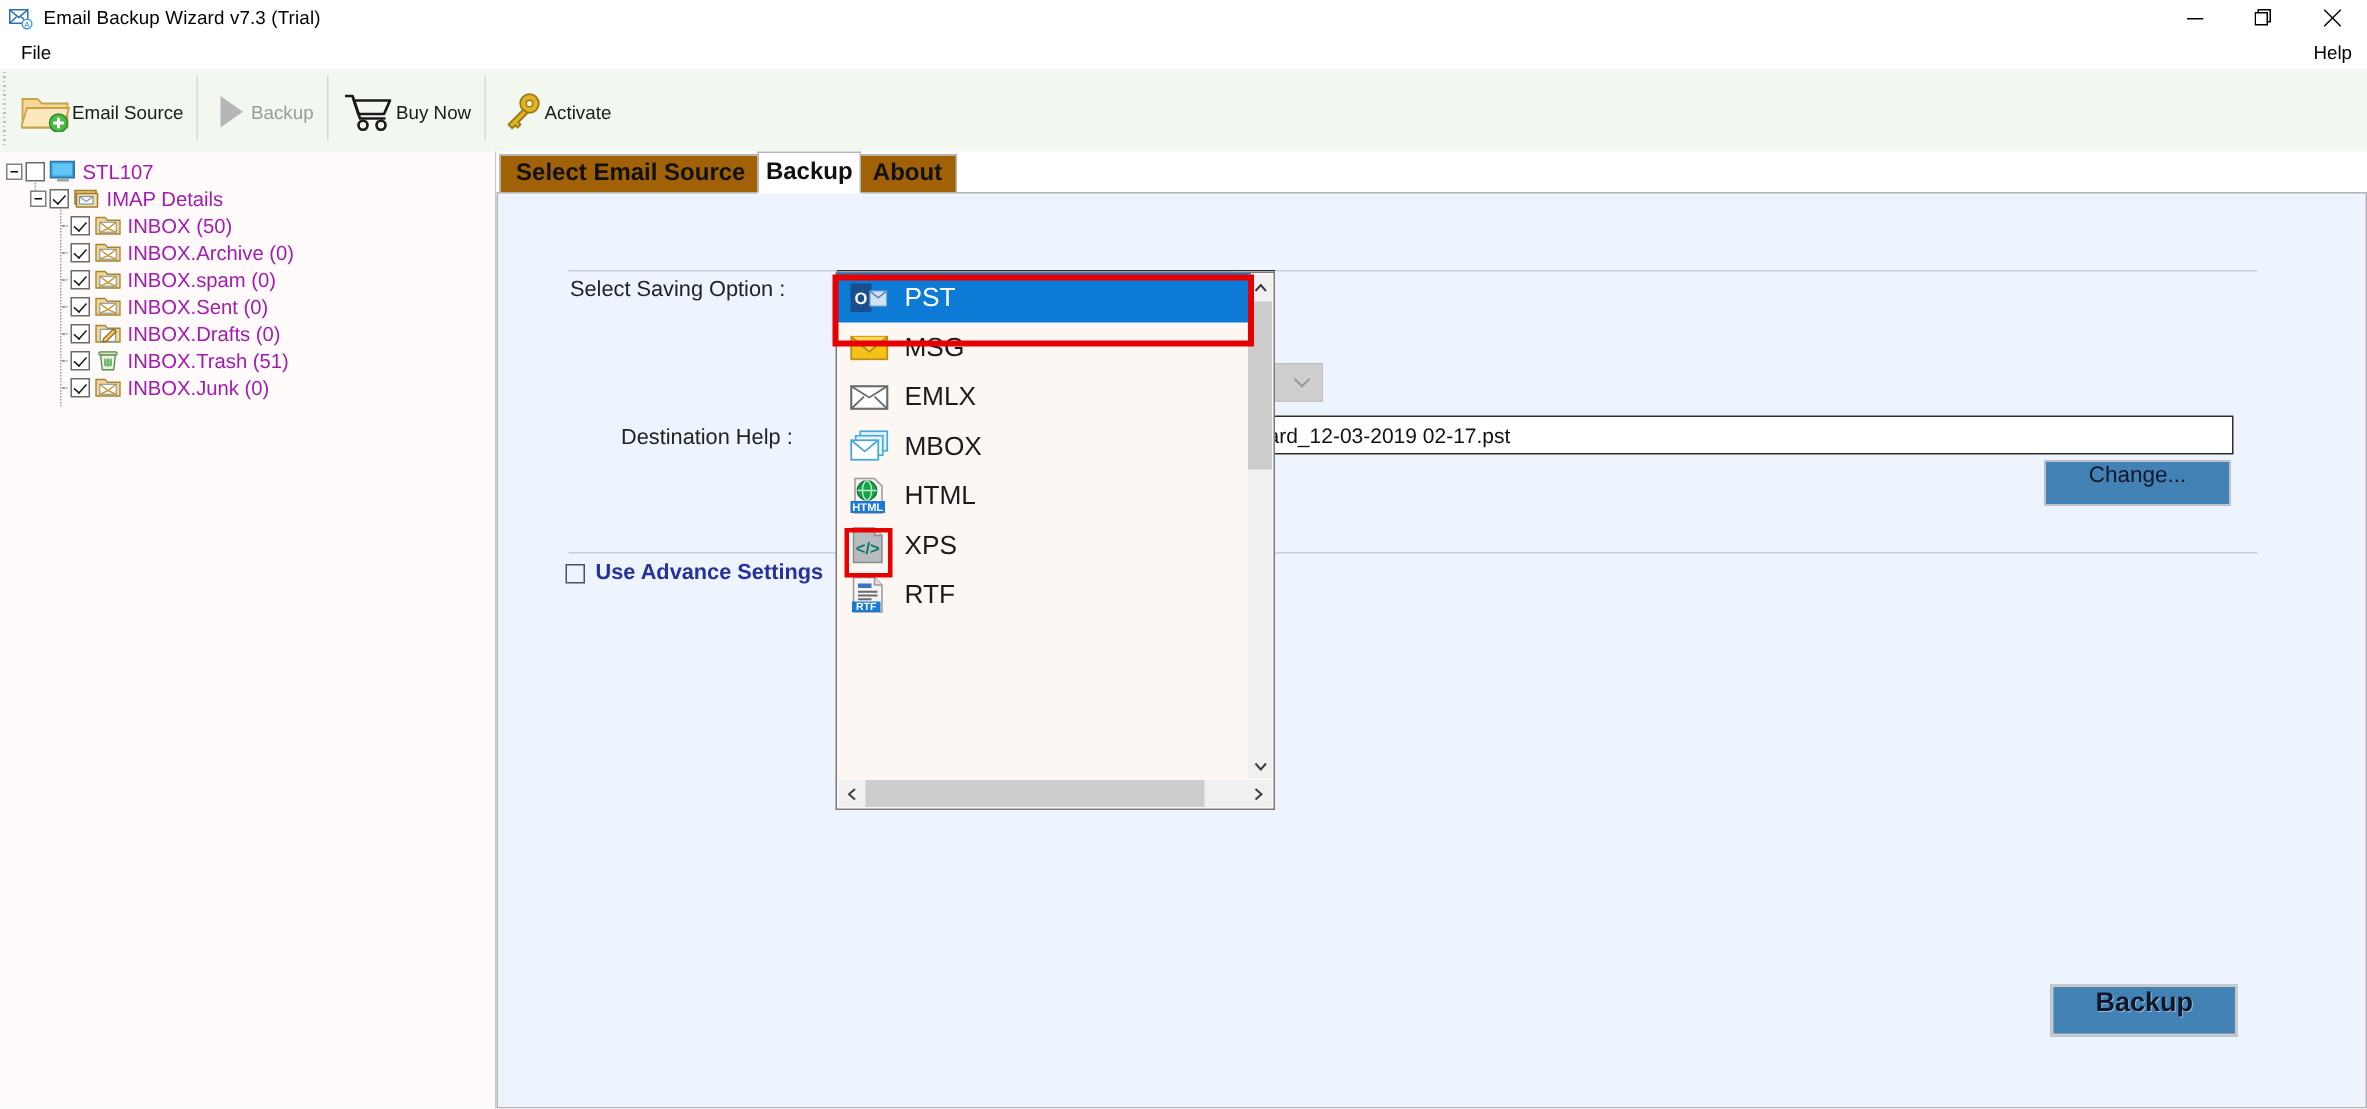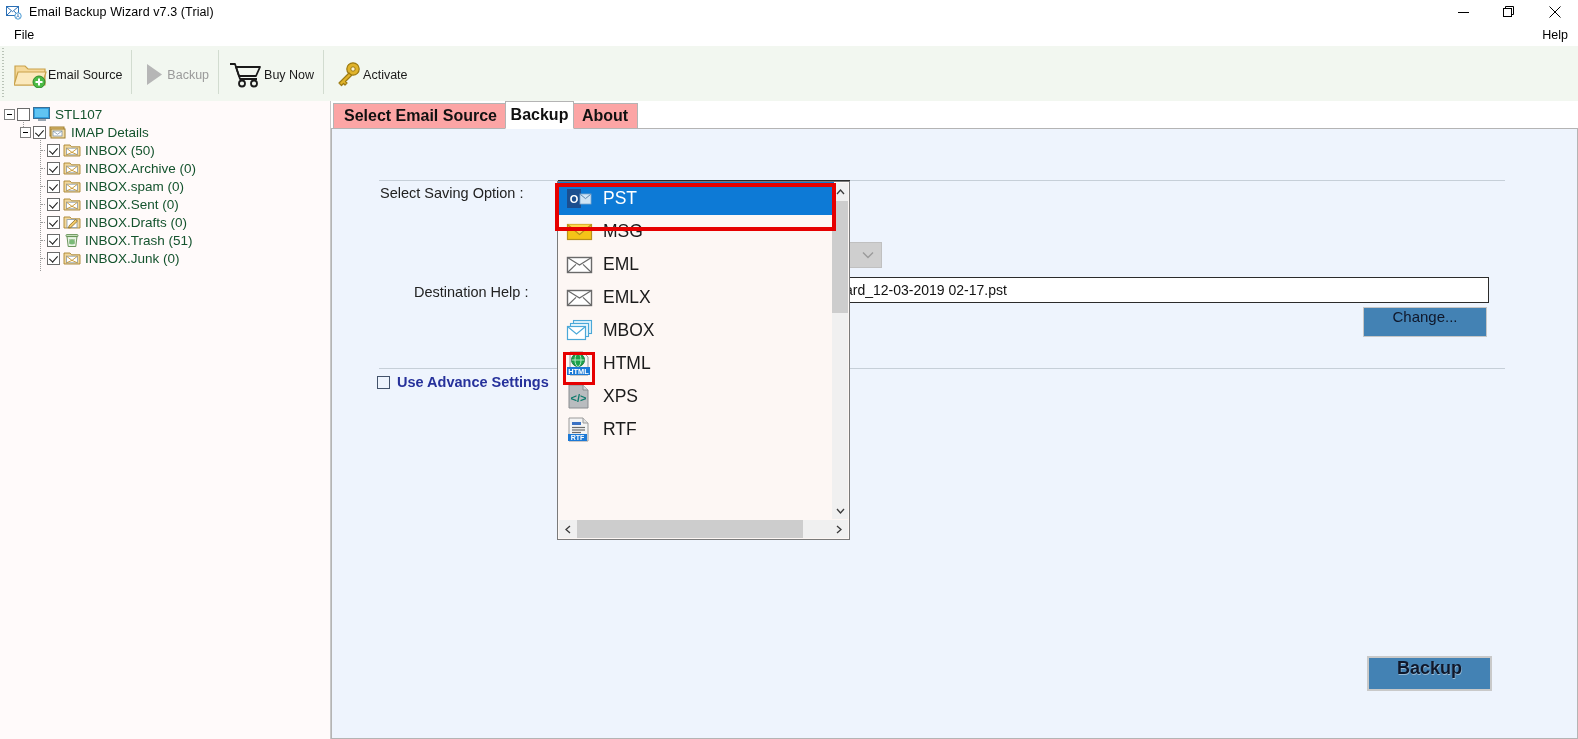--- a/index.html
+++ b/index.html
@@ -78,21 +78,21 @@
 
   
   .treepanel {
     position: absolute; left: 0; top: 101px; width: 330px; height: 638px;
     background: #fffafa;
     border-right: 1px solid #c8c8c8;
     overflow: hidden;
   }
   .tree-row {
     display: flex; align-items: center; height: 18px; white-space: nowrap;
-    font-size: 13.5px; color: #14532d;
+    font-size: 13.5px; color: #a21caf;
     font-family: "Liberation Sans", sans-serif;
   }
   .tree-row .lbl { margin-left: 4px; }
   .expander {
     width: 11px; height: 11px; border: 1px solid #808080; background: #fff;
     position: relative; flex: 0 0 auto; box-sizing: border-box;
   }
   .expander:before {
     content: ""; position: absolute; left: 2px; top: 4px; width: 5px; height: 1px; background: #000;
   }
@@ -118,21 +118,21 @@
     background: #ffffff;
   }
   .tabstrip {
     position: absolute; left: 0; top: 0; width: 1247px; height: 27px;
     background: #ffffff;
   }
   .tab {
     position: absolute; top: 2px; height: 25px;
     display: flex; align-items: center; justify-content: center;
     font-size: 16px; font-weight: bold; color: #111;
-    background: #fca5a5; border: 1px solid #b4b4b4; border-bottom: none;
+    background: #a16207; border: 1px solid #b4b4b4; border-bottom: none;
     box-sizing: border-box; padding: 0 9px;
   }
   .tab.active {
     background: #ffffff; top: 0px; height: 28px; z-index: 3;
     border-color: #b4b4b4; border-bottom: 1px solid #ffffff;
   }
   .tabcontent {
     position: absolute; left: 0; top: 27px; width: 1247px; height: 611px;
     background: #eef4fd;
     border: 1px solid #b4b4b4; box-sizing: border-box;
@@ -538,29 +538,20 @@
           </span>
           <span class="di-lbl">MSG</span>
         </div>
         <div class="dd-item">
           <span class="di-ico">
             <svg width="27" height="27" viewBox="0 0 27 27">
               <rect x="1.5" y="6.5" width="24" height="15" fill="#ffffff" stroke="#6a6a6a" stroke-width="1.4"></rect>
               <path d="M1.5 6.5 L13.5 14 L25.5 6.5 M1.5 21.5 L10 13.4 M25.5 21.5 L17 13.4" fill="none" stroke="#6a6a6a" stroke-width="1.2"></path>
             </svg>
           </span>
-          <span class="di-lbl">EML</span>
-        </div>
-        <div class="dd-item">
-          <span class="di-ico">
-            <svg width="27" height="27" viewBox="0 0 27 27">
-              <rect x="1.5" y="6.5" width="24" height="15" fill="#ffffff" stroke="#6a6a6a" stroke-width="1.4"></rect>
-              <path d="M1.5 6.5 L13.5 14 L25.5 6.5 M1.5 21.5 L10 13.4 M25.5 21.5 L17 13.4" fill="none" stroke="#6a6a6a" stroke-width="1.2"></path>
-            </svg>
-          </span>
           <span class="di-lbl">EMLX</span>
         </div>
         <div class="dd-item">
           <span class="di-ico">
             <svg width="27" height="27" viewBox="0 0 27 27">
               <rect x="7.5" y="3.5" width="18" height="13" fill="#ddf1fb" stroke="#4aa8d8" stroke-width="1.1"></rect>
               <rect x="4.5" y="6.5" width="18" height="13" fill="#eaf7fd" stroke="#4aa8d8" stroke-width="1.1"></rect>
               <rect x="1.5" y="9.5" width="18" height="13" fill="#ffffff" stroke="#4aa8d8" stroke-width="1.2"></rect>
               <path d="M1.5 9.5 L10.5 17 L19.5 9.5" fill="none" stroke="#4aa8d8" stroke-width="1.1"></path>
             </svg>

